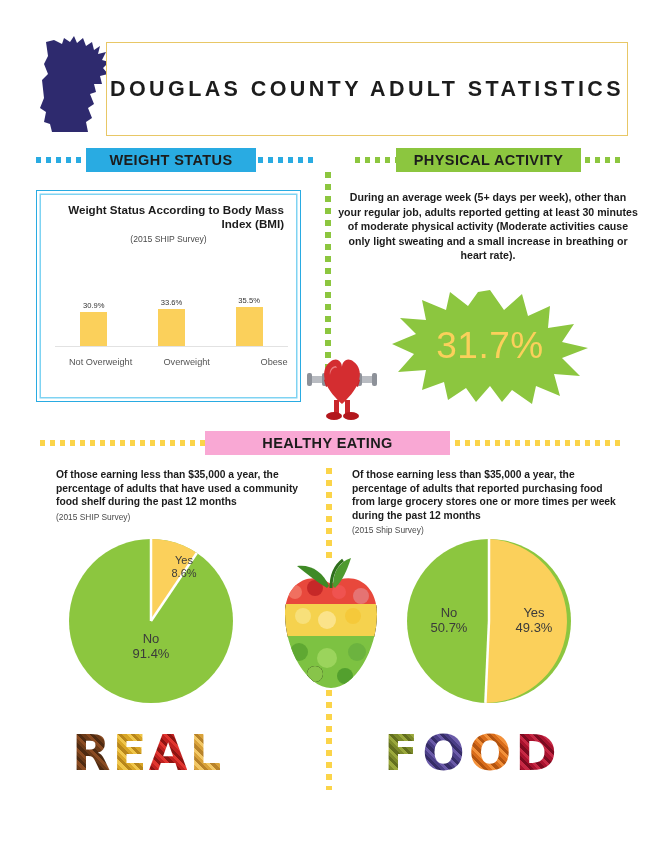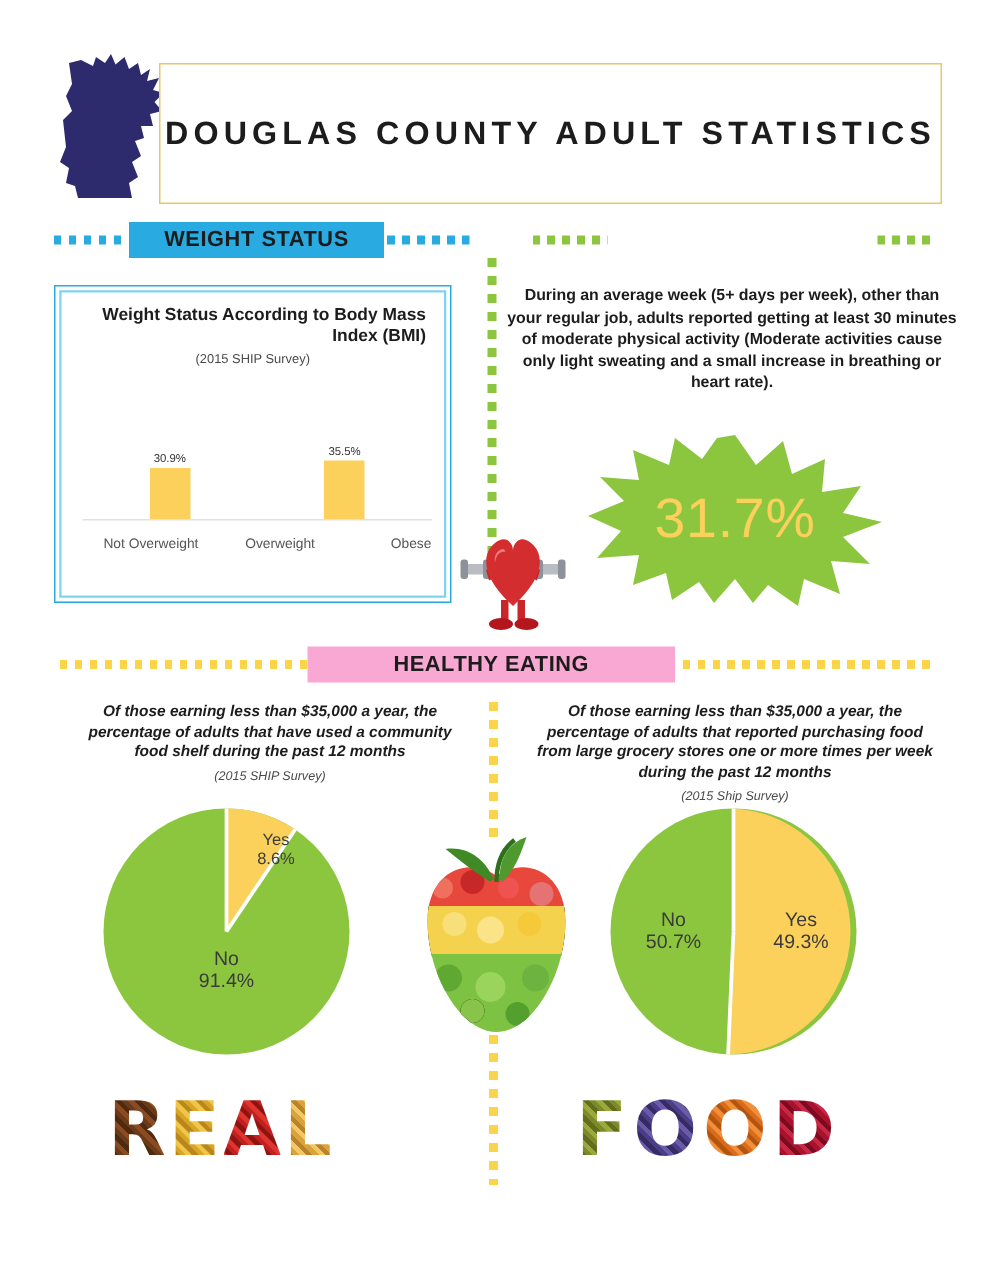--- a/index.html
+++ b/index.html
@@ -57,22 +57,22 @@
            line-height:14.6px;color:#1c1c1c;}
   .burst{position:absolute;left:392px;top:288px;width:196px;height:116px;}
   .burst svg{display:block;width:196px;height:116px;}
   .burst-val{position:absolute;left:0;top:0;width:196px;height:116px;
              display:flex;align-items:center;justify-content:center;
              font-size:37px;font-weight:normal;color:#FBD05B;letter-spacing:.5px;}
   .heart{position:absolute;left:306px;top:340px;width:72px;height:82px;}
   .heart svg{display:block;width:72px;height:82px;}
 
   
-  .pie-title{position:absolute;text-align:center;font-size:10.3px;
-             font-weight:bold;line-height:13.6px;color:#1c1c1c;font-style:italic;}
+  .pie-title{position:absolute;font-size:10.3px;
+             font-weight:bold;line-height:13.6px;color:#1c1c1c;}
   .pie-sub{font-size:8.4px;font-weight:normal;color:#4a4a4a;display:block;
            margin-top:2px;}
   .pie{position:absolute;}
   .pie svg{display:block;}
   .pie-lab{position:absolute;text-align:center;font-size:13px;color:#3b3b3b;
            line-height:15px;}
   .pie-lab.small{font-size:11px;line-height:13px;}
 
   
   .wordart{position:absolute;display:flex;align-items:flex-end;}
@@ -100,33 +100,40 @@
     </div>
   </div>
 
   <div class="dots dots-h" style="left:36px;top:157px;width:60px;color:#29ABE2;"></div>
   <div class="banner banner-blue" style="left:86px;top:148px;width:170px;">
     <span>WEIGHT STATUS</span>
   </div>
   <div class="dots dots-h" style="left:258px;top:157px;width:55px;color:#29ABE2;"></div>
 
   <div class="dots dots-h" style="left:355px;top:157px;width:50px;color:#8CC63F;"></div>
+  <div class="banner banner-green" style="left:396px;top:148px;width:185px;">
+    <span>PHYSICAL ACTIVITY</span>
+  </div>
   <div class="dots dots-h" style="left:585px;top:157px;width:38px;color:#8CC63F;"></div>
 
   <div class="dots dots-v" style="left:325px;top:172px;height:215px;color:#8CC63F;"></div>
 
   <div class="chart-panel">
     <div class="chart-title">Weight Status According to Body Mass Index (BMI)</div>
     <div class="chart-sub">(2015 SHIP Survey)</div>
     <div class="plot">
       <div class="axis"></div>
       <div class="bars">
         <div class="bar-col">
           <div class="bar-val">30.9%</div>
           <div class="bar-rect" style="height:34px;"></div>
+        </div>
+        <div class="bar-col">
+          <div class="bar-val">33.6%</div>
+          <div class="bar-rect" style="height:37px;"></div>
         </div>
         <div class="bar-col">
           <div class="bar-val">35.5%</div>
           <div class="bar-rect" style="height:39px;"></div>
         </div>
       </div>
       <div class="bar-labels">
         <div class="bar-lab">Not Overweight</div>
         <div class="bar-lab">Overweight</div>
         <div class="bar-lab">Obese</div>

